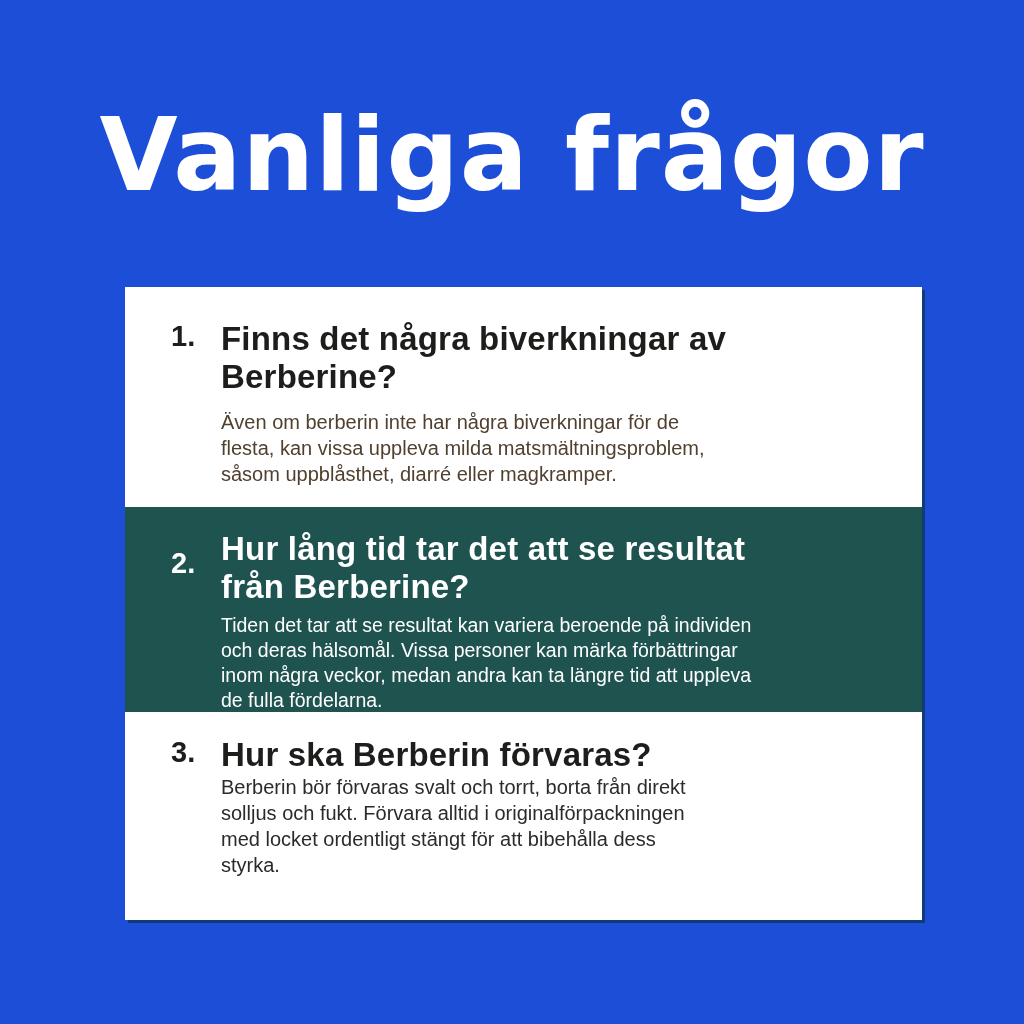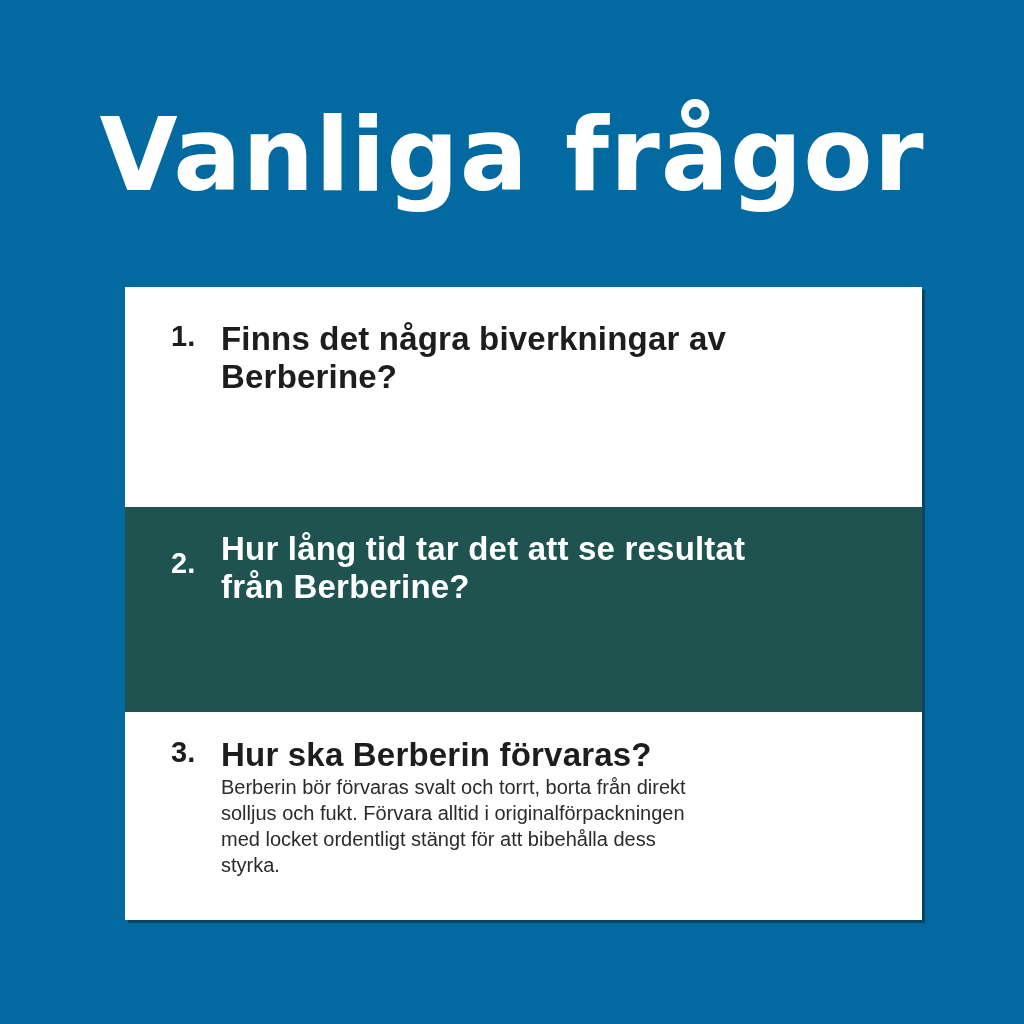--- a/index.html
+++ b/index.html
@@ -7,21 +7,21 @@
     padding: 0;
     width: 1024px;
     height: 1024px;
     overflow: hidden;
     font-family: "Liberation Sans", sans-serif;
   }
   .page {
     position: relative;
     width: 1024px;
     height: 1024px;
-    background: #0369a1;
+    background: #1d4ed8;
     text-decoration: underline;
   }
   .title {
     position: absolute;
     top: 96px;
     left: 0;
     width: 1024px;
     margin: 0;
     text-align: center;
     color: #FFFFFF;
@@ -97,28 +97,35 @@
 
   <h1 class="title">Vanliga frågor</h1>
 
   <div class="cards">
 
     <section class="card card-1">
       <div class="num">1.</div>
       <div class="content">
         <h2 class="question">Finns det några biverkningar av
 Berberine?</h2>
+        <p class="answer">Även om berberin inte har några biverkningar för de
+flesta, kan vissa uppleva milda matsmältningsproblem,
+såsom uppblåsthet, diarré eller magkramper.</p>
       </div>
     </section>
 
     <section class="card card-2">
       <div class="num">2.</div>
       <div class="content">
         <h2 class="question">Hur lång tid tar det att se resultat
 från Berberine?</h2>
+        <p class="answer">Tiden det tar att se resultat kan variera beroende på individen
+och deras hälsomål. Vissa personer kan märka förbättringar
+inom några veckor, medan andra kan ta längre tid att uppleva
+de fulla fördelarna.</p>
       </div>
     </section>
 
     <section class="card card-3">
       <div class="num">3.</div>
       <div class="content">
         <h2 class="question">Hur ska Berberin förvaras?</h2>
         <p class="answer">Berberin bör förvaras svalt och torrt, borta från direkt
 solljus och fukt. Förvara alltid i originalförpackningen
 med locket ordentligt stängt för att bibehålla dess

